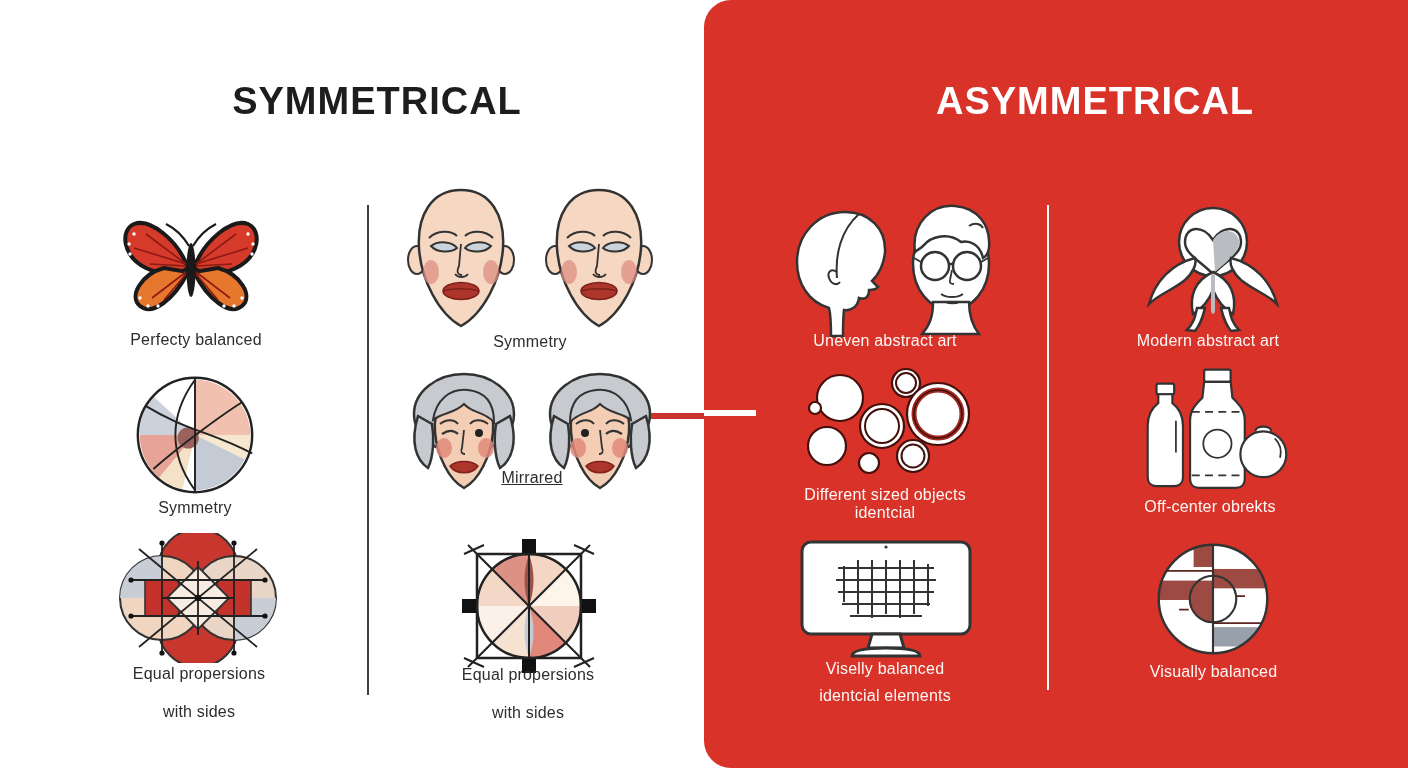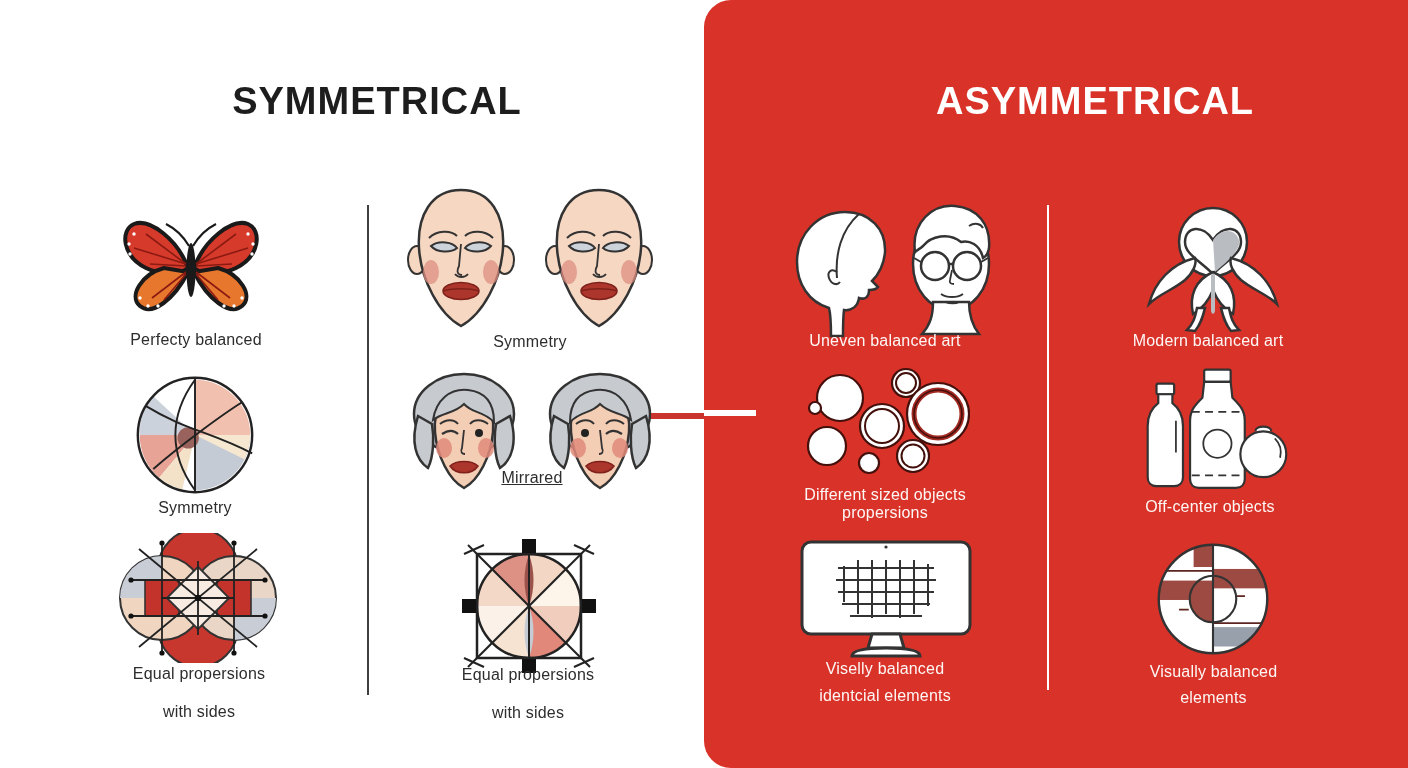--- a/index.html
+++ b/index.html
@@ -231,21 +231,21 @@
       <path d="M196,28 C202,24 208,26 210,30" fill="none" stroke="#333" stroke-width="2"></path>
       <circle cx="162" cy="68" r="14" fill="none" stroke="#333" stroke-width="2.5"></circle>
       <circle cx="194" cy="68" r="14" fill="none" stroke="#333" stroke-width="2.5"></circle>
       <line x1="176" y1="66" x2="180" y2="66" stroke="#333" stroke-width="2.5"></line>
       <line x1="148" y1="64" x2="141" y2="60" stroke="#333" stroke-width="2"></line>
       <line x1="208" y1="64" x2="215" y2="60" stroke="#333" stroke-width="2"></line>
       <path d="M179,72 L177,82 C176,85 178,86 181,86" fill="none" stroke="#333" stroke-width="1.8"></path>
       <path d="M168,96 C174,100 184,100 190,96" fill="none" stroke="#333" stroke-width="2"></path>
       <path d="M172,104 C177,106 183,106 186,104" fill="none" stroke="#333" stroke-width="1.6"></path>
     </svg>
-    <div class="label light" style="left:56px;top:331px;width:250px;">Uneven balanced art</div>
+    <div class="label light" style="left:56px;top:331px;width:250px;">Uneven abstract art</div>
 
     <svg class="abs" style="left:94px;top:366px;" width="172" height="118" viewBox="0 0 172 118">
       <g fill="#ffffff" stroke="#44100c" stroke-width="2.2">
         <circle cx="42" cy="32" r="23"></circle>
         <circle cx="17" cy="42" r="6"></circle>
         <circle cx="29" cy="80" r="19"></circle>
         <circle cx="71" cy="97" r="10"></circle>
         <circle cx="108" cy="17" r="14"></circle>
         <circle cx="84" cy="60" r="22"></circle>
         <circle cx="140" cy="48" r="31"></circle>
@@ -253,21 +253,21 @@
       </g>
       <g fill="none" stroke="#44100c" stroke-width="2">
         <circle cx="108" cy="17" r="10"></circle>
         <circle cx="84" cy="60" r="17"></circle>
         <circle cx="115" cy="90" r="11.5"></circle>
       </g>
       <circle cx="140" cy="48" r="24" fill="#ffffff" stroke="#a32a22" stroke-width="5"></circle>
       <circle cx="140" cy="48" r="24" fill="none" stroke="#44100c" stroke-width="1.6"></circle>
     </svg>
     <div class="label light" style="left:51px;top:477px;width:260px;margin-top:8px;">Different sized objects</div>
-    <div class="label light" style="left:51px;top:503px;width:260px;">propersions</div>
+    <div class="label light" style="left:51px;top:503px;width:260px;">identcial</div>
 
     <svg class="abs" style="left:92px;top:538px;" width="180" height="122" viewBox="0 0 180 122">
       <rect x="6" y="4" width="168" height="92" rx="9" fill="#ffffff" stroke="#333" stroke-width="3"></rect>
       <circle cx="90" cy="9" r="1.6" fill="#333"></circle>
       <g stroke="#333" stroke-width="2">
         <line x1="48" y1="28" x2="48" y2="64"></line>
           <line x1="62" y1="22" x2="62" y2="76"></line>
         <line x1="76" y1="22" x2="76" y2="80"></line>
           <line x1="90" y1="22" x2="90" y2="76"></line>
         <line x1="104" y1="22" x2="104" y2="80"></line>
@@ -289,38 +289,38 @@
       <circle cx="80" cy="44" r="34" fill="#ffffff" stroke="#333" stroke-width="2.5"></circle>
       <path d="M80,42 C70,26 52,28 52,44 C52,56 66,62 80,76 C94,62 108,56 108,44 C108,28 90,26 80,42 Z" fill="#ffffff" stroke="#333" stroke-width="2.5"></path>
       <path d="M80,42 C88,30 102,30 106,42 C108,52 96,62 82,74 Z" fill="#b9bdc2"></path>
       <path d="M62,60 C38,66 22,84 16,106 C26,96 40,92 52,82 C60,75 64,66 62,60 Z" fill="#ffffff" stroke="#333" stroke-width="2.5"></path>
       <path d="M98,60 C122,66 138,84 144,106 C134,96 120,92 108,82 C100,75 96,66 98,60 Z" fill="#ffffff" stroke="#333" stroke-width="2.5"></path>
       <path d="M80,74 C62,82 56,98 60,116 C69,111 76,102 80,92 C84,102 91,111 100,116 C104,98 98,82 80,74 Z" fill="#ffffff" stroke="#333" stroke-width="2.5"></path>
       <path d="M78,76 L78,112 C78,117 82,117 82,112 L82,76 Z" fill="#b9bdc2"></path>
       <path d="M64,110 C62,120 60,126 54,132 L62,133 C68,126 70,118 72,110 Z" fill="#ffffff" stroke="#333" stroke-width="2.5"></path>
       <path d="M96,110 C98,120 100,126 106,132 L98,133 C92,126 90,118 88,110 Z" fill="#ffffff" stroke="#333" stroke-width="2.5"></path>
     </svg>
-    <div class="label light" style="left:379px;top:331px;width:250px;">Modern balanced art</div>
+    <div class="label light" style="left:379px;top:331px;width:250px;">Modern abstract art</div>
 
     <svg class="abs" style="left:429px;top:366px;" width="160" height="128" viewBox="0 0 180 145">
       <rect x="26" y="20" width="20" height="12" rx="2" fill="#ffffff" stroke="#333" stroke-width="2.5"></rect>
       <path d="M28,32 L44,32 L44,42 C52,48 56,56 56,68 L56,126 C56,132 52,136 46,136 L26,136
                C20,136 16,132 16,126 L16,68 C16,56 20,48 28,42 Z" fill="#ffffff" stroke="#333" stroke-width="2.5"></path>
       <line x1="48" y1="62" x2="48" y2="98" stroke="#333" stroke-width="2"></line>
       <rect x="80" y="4" width="30" height="14" rx="2" fill="#ffffff" stroke="#333" stroke-width="2.5"></rect>
       <path d="M80,18 L110,18 L112,36 C120,44 126,50 126,62 L126,128 C126,134 122,138 116,138 L74,138
                C68,138 64,134 64,128 L64,62 C64,50 70,44 78,36 Z" fill="#ffffff" stroke="#333" stroke-width="2.5"></path>
       <line x1="66" y1="52" x2="124" y2="52" stroke="#333" stroke-width="2" stroke-dasharray="9 6"></line>
       <line x1="66" y1="124" x2="124" y2="124" stroke="#333" stroke-width="2" stroke-dasharray="9 6"></line>
       <circle cx="95" cy="88" r="16" fill="none" stroke="#333" stroke-width="2"></circle>
       <path d="M138,74 C138,67 156,67 156,74" fill="#ffffff" stroke="#333" stroke-width="2.5"></path>
       <circle cx="147" cy="100" r="26" fill="#ffffff" stroke="#333" stroke-width="2.5"></circle>
       <path d="M160,82 C166,88 168,96 166,104" fill="none" stroke="#333" stroke-width="2"></path>
     </svg>
-    <div class="label light" style="left:381px;top:497px;width:250px;">Off-center objects</div>
+    <div class="label light" style="left:381px;top:497px;width:250px;">Off-center obrekts</div>
 
     <svg class="abs" style="left:446px;top:536px;" width="126" height="126" viewBox="0 0 130 130">
       <defs>
           <clipPath id="bclip">
             <circle cx="65" cy="65" r="56"></circle>
           </clipPath>
         </defs>
       <circle cx="65" cy="65" r="56" fill="#ffffff"></circle>
       <g clip-path="url(#bclip)">
         <rect x="45" y="8" width="20" height="24" fill="#9c4a42"></rect>
@@ -331,19 +331,18 @@
         <line x1="65" y1="90" x2="118" y2="90" stroke="#5c2520" stroke-width="1.8"></line>
         <line x1="30" y1="76" x2="40" y2="76" stroke="#5c2520" stroke-width="1.8"></line>
         <line x1="88" y1="62" x2="98" y2="62" stroke="#5c2520" stroke-width="1.8"></line>
       </g>
       <path d="M41,65 A24,24 0 0 0 65,89 L65,65 Z" fill="#9c4a42"></path>
       <circle cx="65" cy="65" r="24" fill="none" stroke="#333" stroke-width="2.2"></circle>
       <line x1="65" y1="9" x2="65" y2="121" stroke="#333" stroke-width="2.2"></line>
       <circle cx="65" cy="65" r="56" fill="none" stroke="#333" stroke-width="2.5"></circle>
     </svg>
     <div class="label light" style="left:382px;top:662px;width:255px;">Visually balanced</div>
-    <div class="label light" style="left:382px;top:688px;width:255px;">elements</div>
   </section>
 
   <div class="connector red" style="left:651px;top:413px;width:53px;"></div>
   <div class="connector white" style="left:704px;top:410px;width:52px;"></div>
 
 </div>
 
 </body></html>

